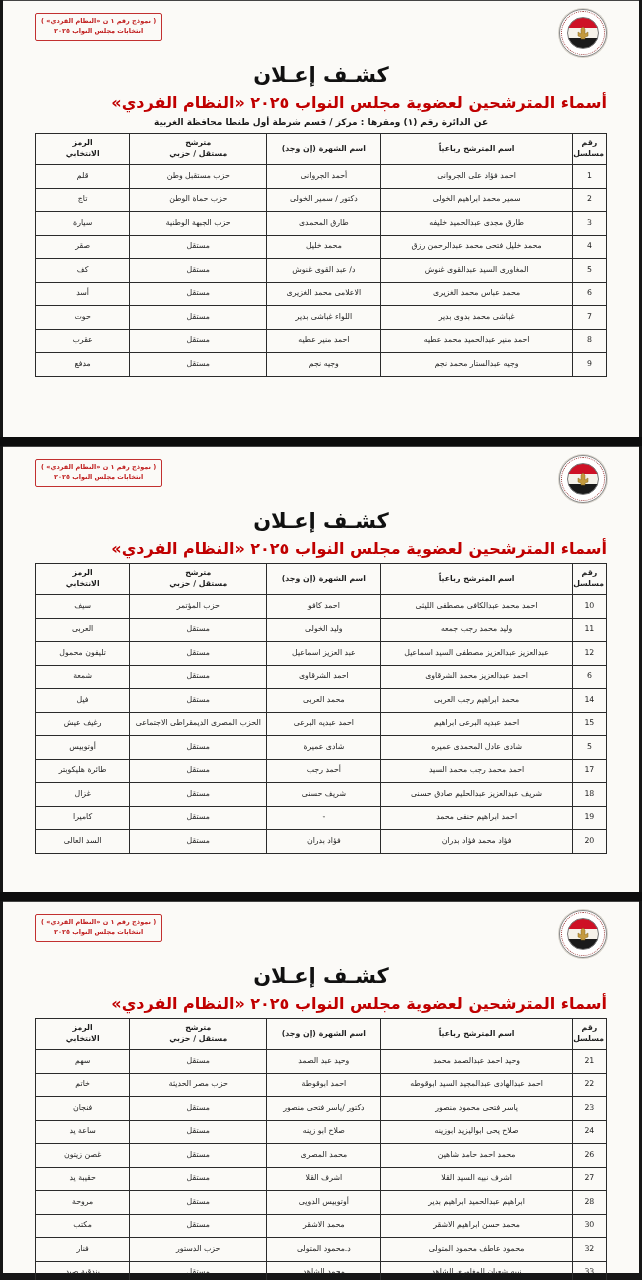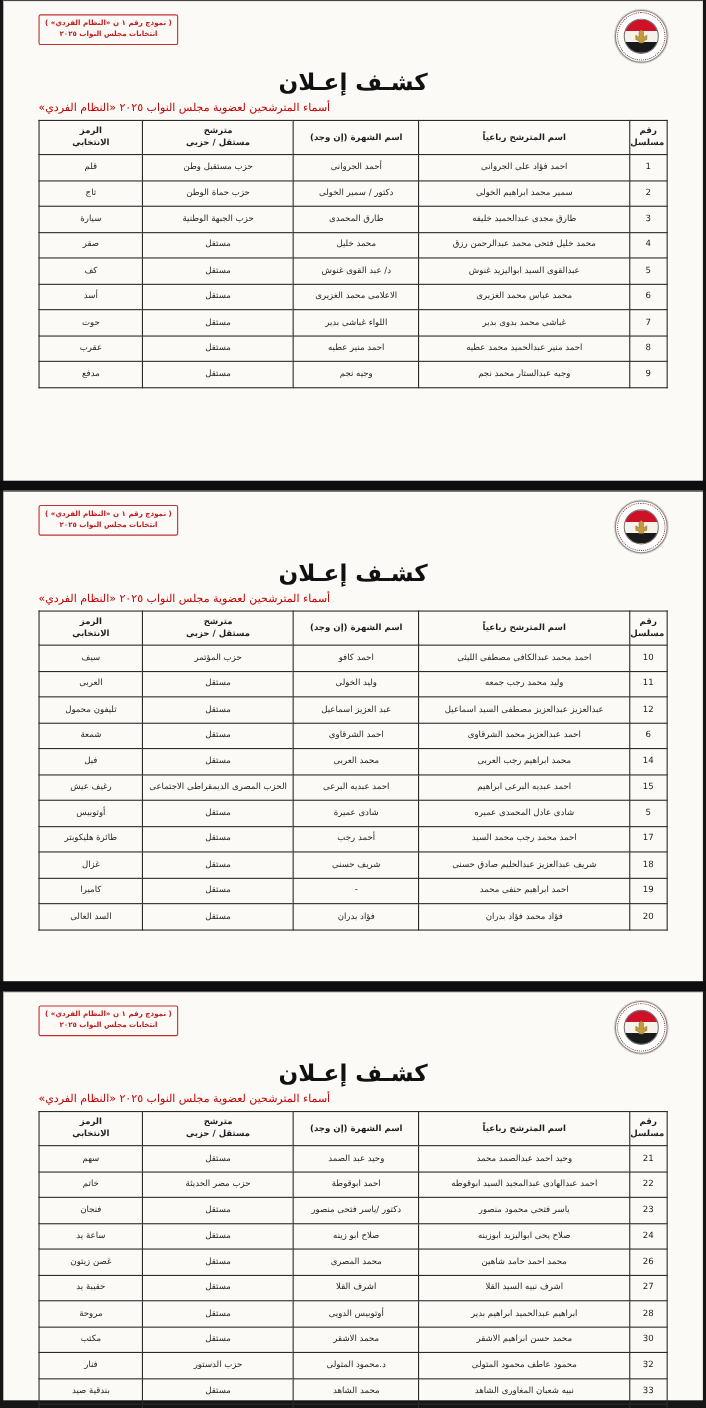--- a/index.html
+++ b/index.html
@@ -52,21 +52,21 @@
     display:flex;align-items:center;justify-content:center;
     overflow:hidden;box-sizing:border-box;
   }
   .eagle{display:block;}
   
   .doc-title{
     text-align:center;font-size:21px;font-weight:bold;color:#111;
     margin:2px 0 6px 0;letter-spacing:0;
   }
   .doc-subtitle{
-    text-align:left;font-size:10px;font-weight:normal;color:#c00000;
+    text-align:right;font-size:16px;font-weight:bold;color:#c00000;
     margin:0 0 5px 0;
   }
   .district-line{
     text-align:center;font-size:9px;font-weight:bold;color:#191919;
     margin:0 0 6px 0;
   }
   
   table.cand{
     width:100%;border-collapse:collapse;direction:rtl;
     table-layout:fixed;
@@ -83,20 +83,129 @@
   col.c-serial{width:6%;}
   col.c-name{width:33.5%;}
   col.c-shohra{width:20%;}
   col.c-party{width:24%;}
   col.c-symbol{width:16.5%;}
 </style>
 </head>
 <body>
 
 <section class="page p1">
+  <div class="page-head">
+    <div class="logo">
+      <div class="ring">
+        <div class="flag">
+          <svg class="eagle" width="14" height="15" viewBox="0 0 14 15">
+            <path d="M7 1 L9 3 L9 8 L12 6 L12 10 L9 11 L9 13 L5 13 L5 11 L2 10 L2 6 L5 8 L5 3 Z" fill="#c49a3f" stroke="#8a6a20" stroke-width="0.5"></path>
+          </svg>
+        </div>
+      </div>
+    </div>
+    <div class="form-box">
+      <div>( نموذج رقم ١ ن «النظام الفردي» )</div>
+      <div>انتخابات مجلس النواب ٢٠٢٥</div>
+    </div>
+  </div>
+  <div class="doc-title">كشـف إعـلان</div>
+  <div class="doc-subtitle">أسماء المترشحين لعضوية مجلس النواب ٢٠٢٥ «النظام الفردي»</div>
+  <div class="district-line">عن الدائرة رقم (١)   ومقرها : مركز / قسم شرطة أول طنطا   محافظة الغربية</div>
+  <table class="cand">
+    <colgroup>
+        <col class="c-serial">
+        <col class="c-name">
+        <col class="c-shohra">
+        <col class="c-party">
+        <col class="c-symbol">
+      </colgroup>
+    <thead>
+      <tr>
+        <th>رقم
+مسلسل</th>
+        <th>اسم المترشح رباعياً</th>
+        <th>اسم الشهرة (إن وجد)</th>
+        <th>مترشح
+مستقل / حزبي</th>
+        <th>الرمز
+الانتخابي</th>
+      </tr>
+    </thead>
+    <tbody>
+        <tr>
+          <td>1</td>
+          <td>احمد فؤاد على الجروانى</td>
+          <td>أحمد الجروانى</td>
+          <td>حزب مستقبل وطن</td>
+          <td>قلم</td>
+        </tr>
+        <tr>
+          <td>2</td>
+          <td>سمير محمد ابراهيم الخولى</td>
+          <td>دكتور / سمير الخولى</td>
+          <td>حزب حماة الوطن</td>
+          <td>تاج</td>
+        </tr>
+        <tr>
+          <td>3</td>
+          <td>طارق مجدى عبدالحميد خليفه</td>
+          <td>طارق المحمدى</td>
+          <td>حزب الجبهة الوطنية</td>
+          <td>سيارة</td>
+        </tr>
+        <tr>
+          <td>4</td>
+          <td>محمد خليل فتحى محمد عبدالرحمن رزق</td>
+          <td>محمد خليل</td>
+          <td>مستقل</td>
+          <td>صقر</td>
+        </tr>
+        <tr>
+          <td>5</td>
+          <td>المغاورى السيد عبدالقوى غنوش</td>
+          <td>د/ عبد القوى غنوش</td>
+          <td>مستقل</td>
+          <td>كف</td>
+        </tr>
+        <tr>
+          <td>6</td>
+          <td>محمد عباس محمد الغزيرى</td>
+          <td>الاعلامى محمد الغزيرى</td>
+          <td>مستقل</td>
+          <td>أسد</td>
+        </tr>
+        <tr>
+          <td>7</td>
+          <td>غباشى محمد بدوى بدير</td>
+          <td>اللواء غباشى بدير</td>
+          <td>مستقل</td>
+          <td>حوت</td>
+        </tr>
+        <tr>
+          <td>8</td>
+          <td>احمد منير عبدالحميد محمد عطيه</td>
+          <td>احمد منير عطيه</td>
+          <td>مستقل</td>
+          <td>عقرب</td>
+        </tr>
+        <tr>
+          <td>9</td>
+          <td>وجيه عبدالستار محمد نجم</td>
+          <td>وجيه نجم</td>
+          <td>مستقل</td>
+          <td>مدفع</td>
+        </tr>
+      </tbody>
+  </table>
+</section>
+
+<div class="page-sep"></div>
+
+<section class="page p2">
   <div class="page-head">
     <div class="logo">
       <div class="ring">
         <div class="flag">
           <svg class="eagle" width="14" height="15" viewBox="0 0 14 15">
             <path d="M7 1 L9 3 L9 8 L12 6 L12 10 L9 11 L9 13 L5 13 L5 11 L2 10 L2 6 L5 8 L5 3 Z" fill="#c49a3f" stroke="#8a6a20" stroke-width="0.5"></path>
           </svg>
         </div>
       </div>
     </div>
@@ -122,89 +231,103 @@
         <th>اسم المترشح رباعياً</th>
         <th>اسم الشهرة (إن وجد)</th>
         <th>مترشح
 مستقل / حزبي</th>
         <th>الرمز
 الانتخابي</th>
       </tr>
     </thead>
     <tbody>
         <tr>
-          <td>1</td>
-          <td>احمد فؤاد على الجروانى</td>
-          <td>أحمد الجروانى</td>
-          <td>حزب مستقبل وطن</td>
-          <td>قلم</td>
-        </tr>
-        <tr>
-          <td>2</td>
-          <td>سمير محمد ابراهيم الخولى</td>
-          <td>دكتور / سمير الخولى</td>
-          <td>حزب حماة الوطن</td>
-          <td>تاج</td>
-        </tr>
-        <tr>
-          <td>3</td>
-          <td>طارق مجدى عبدالحميد خليفه</td>
-          <td>طارق المحمدى</td>
-          <td>حزب الجبهة الوطنية</td>
-          <td>سيارة</td>
-        </tr>
-        <tr>
-          <td>4</td>
-          <td>محمد خليل فتحى محمد عبدالرحمن رزق</td>
-          <td>محمد خليل</td>
-          <td>مستقل</td>
-          <td>صقر</td>
+          <td>10</td>
+          <td>احمد محمد عبدالكافى مصطفى الليثى</td>
+          <td>احمد كافو</td>
+          <td>حزب المؤتمر</td>
+          <td>سيف</td>
+        </tr>
+        <tr>
+          <td>11</td>
+          <td>وليد محمد رجب جمعه</td>
+          <td>وليد الخولى</td>
+          <td>مستقل</td>
+          <td>العربى</td>
+        </tr>
+        <tr>
+          <td>12</td>
+          <td>عبدالعزيز عبدالعزيز مصطفى السيد اسماعيل</td>
+          <td>عبد العزيز اسماعيل</td>
+          <td>مستقل</td>
+          <td>تليفون محمول</td>
+        </tr>
+        <tr>
+          <td>6</td>
+          <td>احمد عبدالعزيز محمد الشرقاوى</td>
+          <td>احمد الشرقاوى</td>
+          <td>مستقل</td>
+          <td>شمعة</td>
+        </tr>
+        <tr>
+          <td>14</td>
+          <td>محمد ابراهيم رجب العربى</td>
+          <td>محمد العربى</td>
+          <td>مستقل</td>
+          <td>فيل</td>
+        </tr>
+        <tr>
+          <td>15</td>
+          <td>احمد عبديه البرعى ابراهيم</td>
+          <td>احمد عبديه البرعى</td>
+          <td>الحزب المصرى الديمقراطى الاجتماعى</td>
+          <td>رغيف عيش</td>
         </tr>
         <tr>
           <td>5</td>
-          <td>عبدالقوى السيد ابواليزيد غنوش</td>
-          <td>د/ عبد القوى غنوش</td>
-          <td>مستقل</td>
-          <td>كف</td>
-        </tr>
-        <tr>
-          <td>6</td>
-          <td>محمد عباس محمد الغزيرى</td>
-          <td>الاعلامى محمد الغزيرى</td>
-          <td>مستقل</td>
-          <td>أسد</td>
-        </tr>
-        <tr>
-          <td>7</td>
-          <td>غباشى محمد بدوى بدير</td>
-          <td>اللواء غباشى بدير</td>
-          <td>مستقل</td>
-          <td>حوت</td>
-        </tr>
-        <tr>
-          <td>8</td>
-          <td>احمد منير عبدالحميد محمد عطيه</td>
-          <td>احمد منير عطيه</td>
-          <td>مستقل</td>
-          <td>عقرب</td>
-        </tr>
-        <tr>
-          <td>9</td>
-          <td>وجيه عبدالستار محمد نجم</td>
-          <td>وجيه نجم</td>
-          <td>مستقل</td>
-          <td>مدفع</td>
+          <td>شادى عادل المحمدى عميره</td>
+          <td>شادى عميرة</td>
+          <td>مستقل</td>
+          <td>أوتوبيس</td>
+        </tr>
+        <tr>
+          <td>17</td>
+          <td>احمد محمد رجب محمد السيد</td>
+          <td>أحمد رجب</td>
+          <td>مستقل</td>
+          <td>طائرة هليكوبتر</td>
+        </tr>
+        <tr>
+          <td>18</td>
+          <td>شريف عبدالعزيز عبدالحليم صادق حسنى</td>
+          <td>شريف حسنى</td>
+          <td>مستقل</td>
+          <td>غزال</td>
+        </tr>
+        <tr>
+          <td>19</td>
+          <td>احمد ابراهيم حنفى محمد</td>
+          <td>-</td>
+          <td>مستقل</td>
+          <td>كاميرا</td>
+        </tr>
+        <tr>
+          <td>20</td>
+          <td>فؤاد محمد فؤاد بدران</td>
+          <td>فؤاد بدران</td>
+          <td>مستقل</td>
+          <td>السد العالى</td>
         </tr>
       </tbody>
   </table>
 </section>
 
 <div class="page-sep"></div>
 
-<section class="page p2">
+<section class="page p3">
   <div class="page-head">
     <div class="logo">
       <div class="ring">
         <div class="flag">
           <svg class="eagle" width="14" height="15" viewBox="0 0 14 15">
             <path d="M7 1 L9 3 L9 8 L12 6 L12 10 L9 11 L9 13 L5 13 L5 11 L2 10 L2 6 L5 8 L5 3 Z" fill="#c49a3f" stroke="#8a6a20" stroke-width="0.5"></path>
           </svg>
         </div>
       </div>
     </div>
@@ -230,142 +353,20 @@
         <th>اسم المترشح رباعياً</th>
         <th>اسم الشهرة (إن وجد)</th>
         <th>مترشح
 مستقل / حزبي</th>
         <th>الرمز
 الانتخابي</th>
       </tr>
     </thead>
     <tbody>
         <tr>
-          <td>10</td>
-          <td>احمد محمد عبدالكافى مصطفى الليثى</td>
-          <td>احمد كافو</td>
-          <td>حزب المؤتمر</td>
-          <td>سيف</td>
-        </tr>
-        <tr>
-          <td>11</td>
-          <td>وليد محمد رجب جمعه</td>
-          <td>وليد الخولى</td>
-          <td>مستقل</td>
-          <td>العربى</td>
-        </tr>
-        <tr>
-          <td>12</td>
-          <td>عبدالعزيز عبدالعزيز مصطفى السيد اسماعيل</td>
-          <td>عبد العزيز اسماعيل</td>
-          <td>مستقل</td>
-          <td>تليفون محمول</td>
-        </tr>
-        <tr>
-          <td>6</td>
-          <td>احمد عبدالعزيز محمد الشرقاوى</td>
-          <td>احمد الشرقاوى</td>
-          <td>مستقل</td>
-          <td>شمعة</td>
-        </tr>
-        <tr>
-          <td>14</td>
-          <td>محمد ابراهيم رجب العربى</td>
-          <td>محمد العربى</td>
-          <td>مستقل</td>
-          <td>فيل</td>
-        </tr>
-        <tr>
-          <td>15</td>
-          <td>احمد عبديه البرعى ابراهيم</td>
-          <td>احمد عبديه البرعى</td>
-          <td>الحزب المصرى الديمقراطى الاجتماعى</td>
-          <td>رغيف عيش</td>
-        </tr>
-        <tr>
-          <td>5</td>
-          <td>شادى عادل المحمدى عميره</td>
-          <td>شادى عميرة</td>
-          <td>مستقل</td>
-          <td>أوتوبيس</td>
-        </tr>
-        <tr>
-          <td>17</td>
-          <td>احمد محمد رجب محمد السيد</td>
-          <td>أحمد رجب</td>
-          <td>مستقل</td>
-          <td>طائرة هليكوبتر</td>
-        </tr>
-        <tr>
-          <td>18</td>
-          <td>شريف عبدالعزيز عبدالحليم صادق حسنى</td>
-          <td>شريف حسنى</td>
-          <td>مستقل</td>
-          <td>غزال</td>
-        </tr>
-        <tr>
-          <td>19</td>
-          <td>احمد ابراهيم حنفى محمد</td>
-          <td>-</td>
-          <td>مستقل</td>
-          <td>كاميرا</td>
-        </tr>
-        <tr>
-          <td>20</td>
-          <td>فؤاد محمد فؤاد بدران</td>
-          <td>فؤاد بدران</td>
-          <td>مستقل</td>
-          <td>السد العالى</td>
-        </tr>
-      </tbody>
-  </table>
-</section>
-
-<div class="page-sep"></div>
-
-<section class="page p3">
-  <div class="page-head">
-    <div class="logo">
-      <div class="ring">
-        <div class="flag">
-          <svg class="eagle" width="14" height="15" viewBox="0 0 14 15">
-            <path d="M7 1 L9 3 L9 8 L12 6 L12 10 L9 11 L9 13 L5 13 L5 11 L2 10 L2 6 L5 8 L5 3 Z" fill="#c49a3f" stroke="#8a6a20" stroke-width="0.5"></path>
-          </svg>
-        </div>
-      </div>
-    </div>
-    <div class="form-box">
-      <div>( نموذج رقم ١ ن «النظام الفردي» )</div>
-      <div>انتخابات مجلس النواب ٢٠٢٥</div>
-    </div>
-  </div>
-  <div class="doc-title">كشـف إعـلان</div>
-  <div class="doc-subtitle">أسماء المترشحين لعضوية مجلس النواب ٢٠٢٥ «النظام الفردي»</div>
-  <table class="cand">
-    <colgroup>
-        <col class="c-serial">
-        <col class="c-name">
-        <col class="c-shohra">
-        <col class="c-party">
-        <col class="c-symbol">
-      </colgroup>
-    <thead>
-      <tr>
-        <th>رقم
-مسلسل</th>
-        <th>اسم المترشح رباعياً</th>
-        <th>اسم الشهرة (إن وجد)</th>
-        <th>مترشح
-مستقل / حزبي</th>
-        <th>الرمز
-الانتخابي</th>
-      </tr>
-    </thead>
-    <tbody>
-        <tr>
           <td>21</td>
           <td>وحيد احمد عبدالصمد محمد</td>
           <td>وحيد عبد الصمد</td>
           <td>مستقل</td>
           <td>سهم</td>
         </tr>
         <tr>
           <td>22</td>
           <td>احمد عبدالهادى عبدالمجيد السيد ابوقوطه</td>
           <td>احمد ابوقوطة</td>

